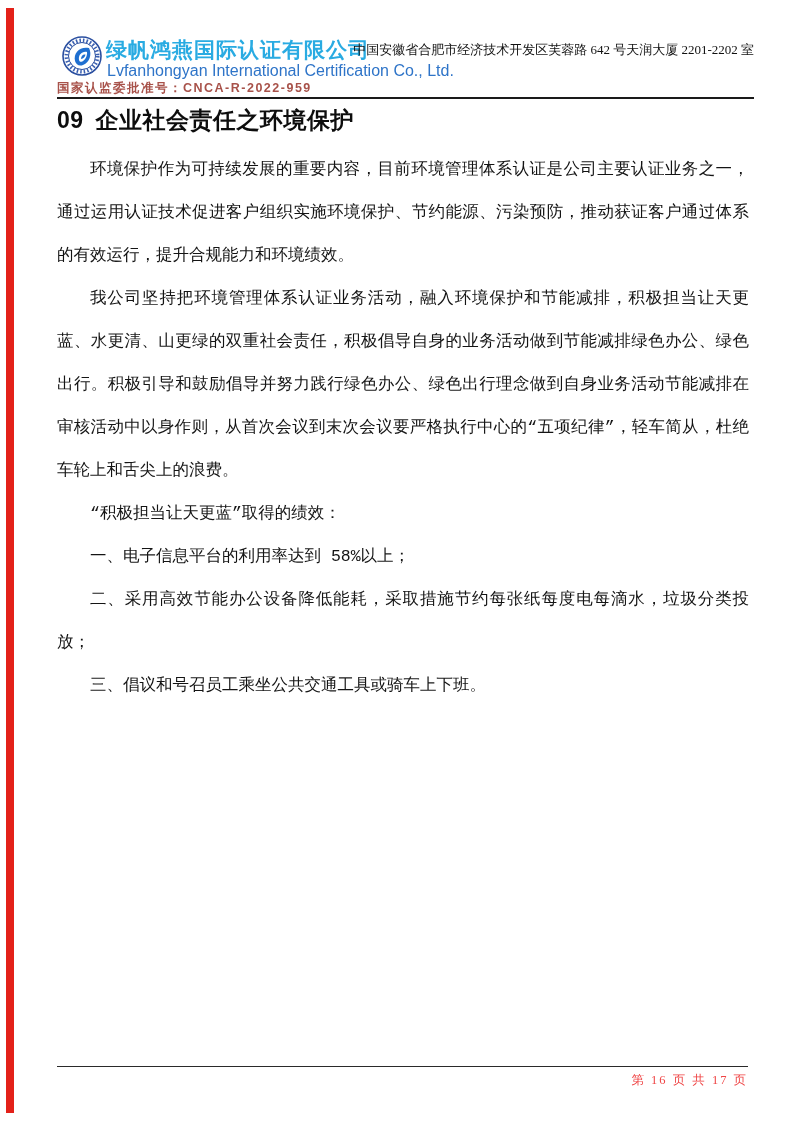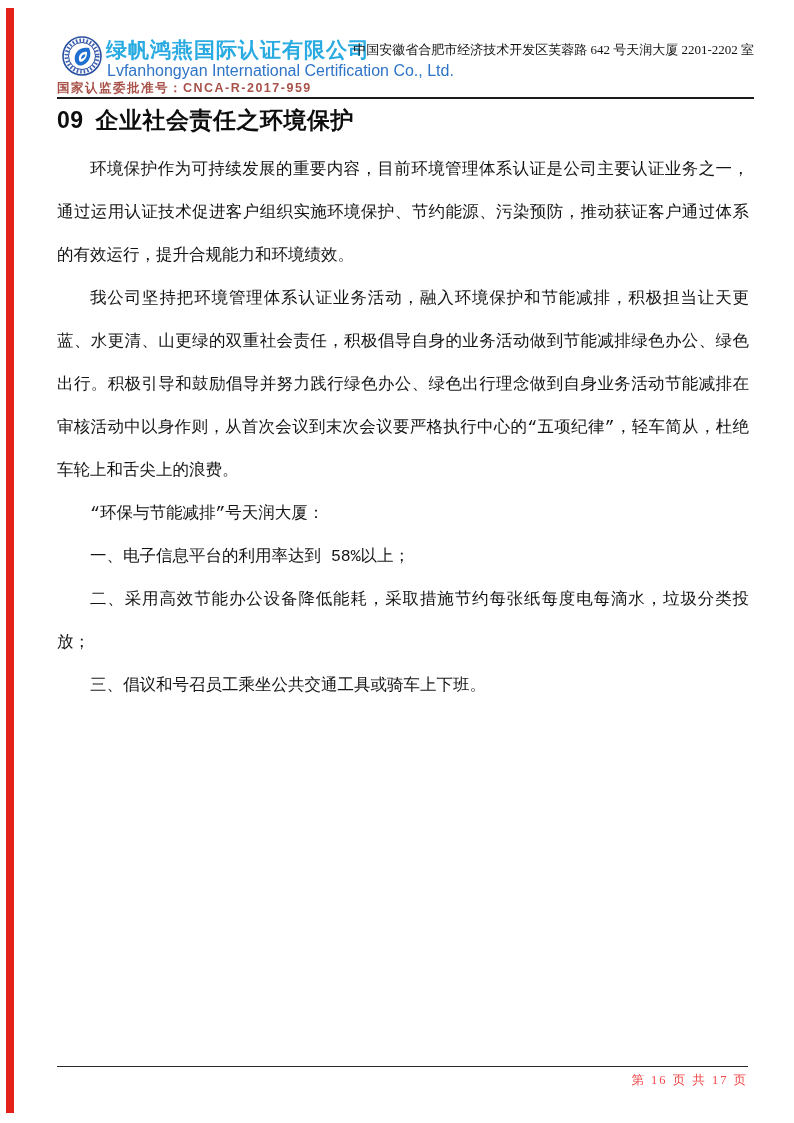--- a/index.html
+++ b/index.html
@@ -91,37 +91,37 @@
         <circle cx="20" cy="20" r="15.5" fill="#ffffff" stroke="#3a5fb0" stroke-width="4" stroke-dasharray="1.5 2"></circle>
         <circle cx="20" cy="20" r="13.5" fill="#ffffff" stroke="#2a4fa0" stroke-width="1"></circle>
         <path d="M13 25 C11 17, 18 10, 27 12 C30 18, 28 26, 21 29 C17 30.5, 14 28.5, 13 25 Z" fill="#1f6fd0"></path>
         <path d="M17 24 C16 19, 20 15, 25 16 C25.5 20, 23 24.5, 19.5 25.8 C18.4 26.1, 17.4 25.4, 17 24 Z" fill="#ffffff"></path>
         <path d="M19 23 C19 20, 21 18, 23.5 18.5 C23 21, 21.5 22.8, 19 23 Z" fill="#1f6fd0"></path>
       </svg>
     </span>
 
     <div class="company-name">绿帆鸿燕国际认证有限公司</div>
     <div class="english-name">Lvfanhongyan International Certification Co., Ltd.</div>
-    <div class="approval">国家认监委批准号：CNCA-R-2017-959</div>
+    <div class="approval">国家认监委批准号：CNCA-R-2022-959</div>
 
     <div class="contact">
       <div>中国安徽省合肥市经济技术开发区芙蓉路 642 号天润大厦 2201-2202 室</div>
     </div>
 
     <div class="header-rule"></div>
   </div>
 
   <div class="doc-title">
     <span class="num">09</span><span>企业社会责任之环境保护</span>
   </div>
 
   <div class="body-text">
     <p>环境保护作为可持续发展的重要内容，目前环境管理体系认证是公司主要认证业务之一，通过运用认证技术促进客户组织实施环境保护、节约能源、污染预防，推动获证客户通过体系的有效运行，提升合规能力和环境绩效。</p>
     <p>我公司坚持把环境管理体系认证业务活动，融入环境保护和节能减排，积极担当让天更蓝、水更清、山更绿的双重社会责任，积极倡导自身的业务活动做到节能减排绿色办公、绿色出行。积极引导和鼓励倡导并努力践行绿色办公、绿色出行理念做到自身业务活动节能减排在审核活动中以身作则，从首次会议到末次会议要严格执行中心的“五项纪律”，轻车简从，杜绝车轮上和舌尖上的浪费。</p>
-    <p>“环保与节能减排”号天润大厦：</p>
+    <p>“积极担当让天更蓝”取得的绩效：</p>
     <p>一、电子信息平台的利用率达到 58%以上；</p>
     <p>二、采用高效节能办公设备降低能耗，采取措施节约每张纸每度电每滴水，垃圾分类投放；</p>
     <p>三、倡议和号召员工乘坐公共交通工具或骑车上下班。</p>
   </div>
 
   <div class="footer-rule"></div>
   <div class="footer-text">第 16 页 共 17 页</div>
 
 </div>
 

